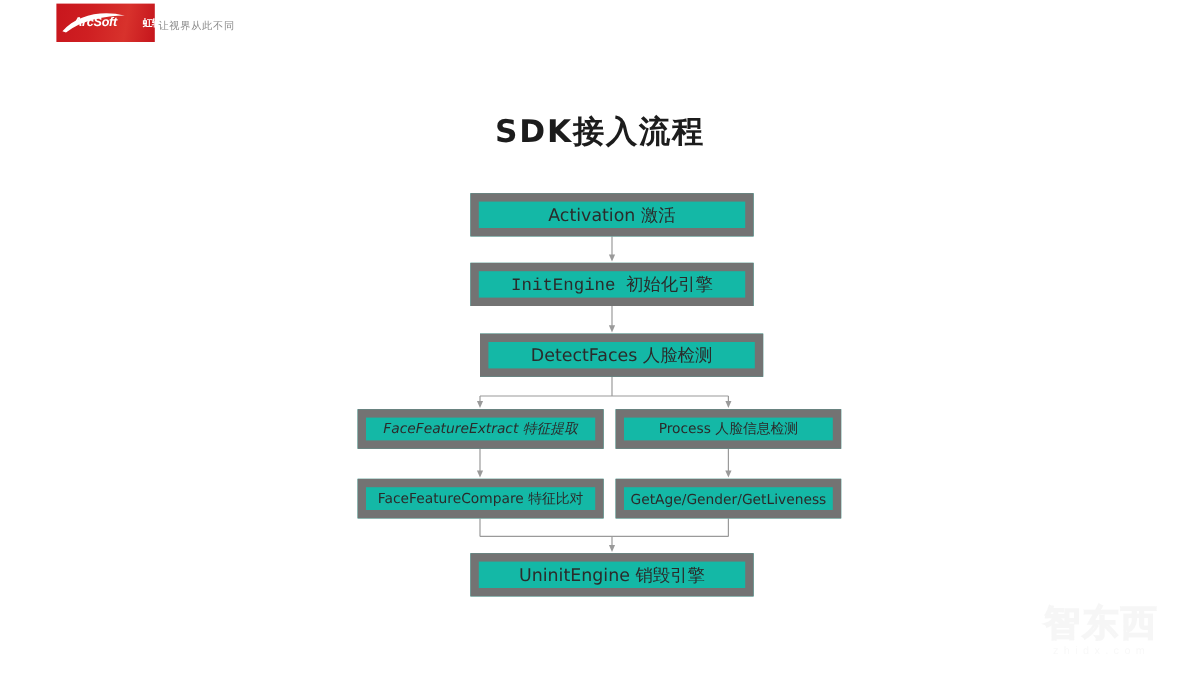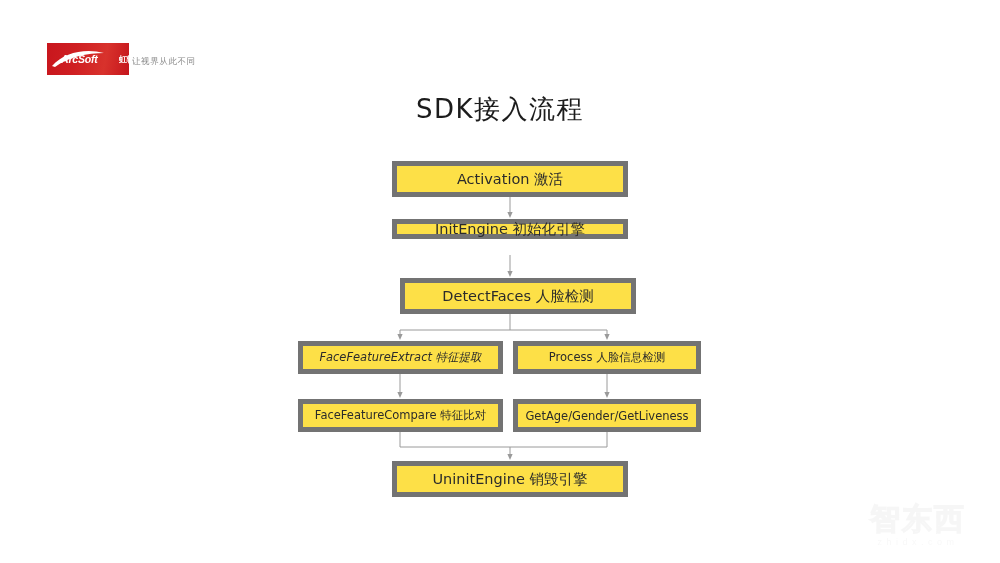--- a/index.html
+++ b/index.html
@@ -16,21 +16,20 @@
     position: relative;
   }
 
   
   .header {
     position: absolute;
     top: 0;
     left: 0;
     width: 1000px;
     height: 46px;
-    margin-top: 40px;
   }
 
   .logo-block {
     position: absolute;
     left: 47px;
     top: 3px;
     width: 82px;
     height: 32px;
     background: linear-gradient(100deg, #c8161d 0%, #cf1f22 35%, #d8322c 70%, #c5151c 100%);
     overflow: hidden;
@@ -84,21 +83,21 @@
   
   .page-title {
     position: absolute;
     top: 92px;
     left: 0;
     width: 1000px;
     text-align: center;
     font-size: 26px;
     color: #1c1c1c;
     letter-spacing: 1.5px;
-    font-weight: 400;
+    font-weight: 700;
     font-family: "DejaVu Sans", "Liberation Sans", sans-serif;
   }
 
   
   .flow {
     position: absolute;
     top: 0;
     left: 0;
     width: 1000px;
     height: 563px;
@@ -107,37 +106,37 @@
   .flow-svg {
     position: absolute;
     top: 0;
     left: 0;
     width: 1000px;
     height: 563px;
   }
 
   .node {
     position: absolute;
-    background: #fde047;
-    border: 5px solid #737373;
+    background: #14b8a6;
+    border: 7px solid #737373;
     display: flex;
     align-items: center;
     justify-content: center;
     color: #2b2b2b;
     white-space: nowrap;
     font-family: "DejaVu Sans", "Liberation Sans", sans-serif;
     text-align: right;
   }
 
   .node.main  { font-size: 14.5px; }
   .node.small { font-size: 11.5px; }
 
   
   #node-activation      { left: 392px; top: 161px; width: 236px; height: 36px; }
-  #node-initengine      { left: 392px; top: 219px; width: 236px; height: 20px; }
+  #node-initengine      { left: 392px; top: 219px; width: 236px; height: 36px; font-family: Liberation Mono, monospace; }
   #node-detectfaces     { left: 400px; top: 278px; width: 236px; height: 36px; }
   #node-facefeatureextract  { left: 298px; top: 341px; width: 205px; height: 33px; font-style: italic; }
   #node-process         { left: 513px; top: 341px; width: 188px; height: 33px; }
   #node-facefeaturecompare  { left: 298px; top: 399px; width: 205px; height: 33px; }
   #node-getage          { left: 513px; top: 399px; width: 188px; height: 33px; }
   #node-uninitengine    { left: 392px; top: 461px; width: 236px; height: 36px; }
 
   
   .watermark {
     position: absolute;

